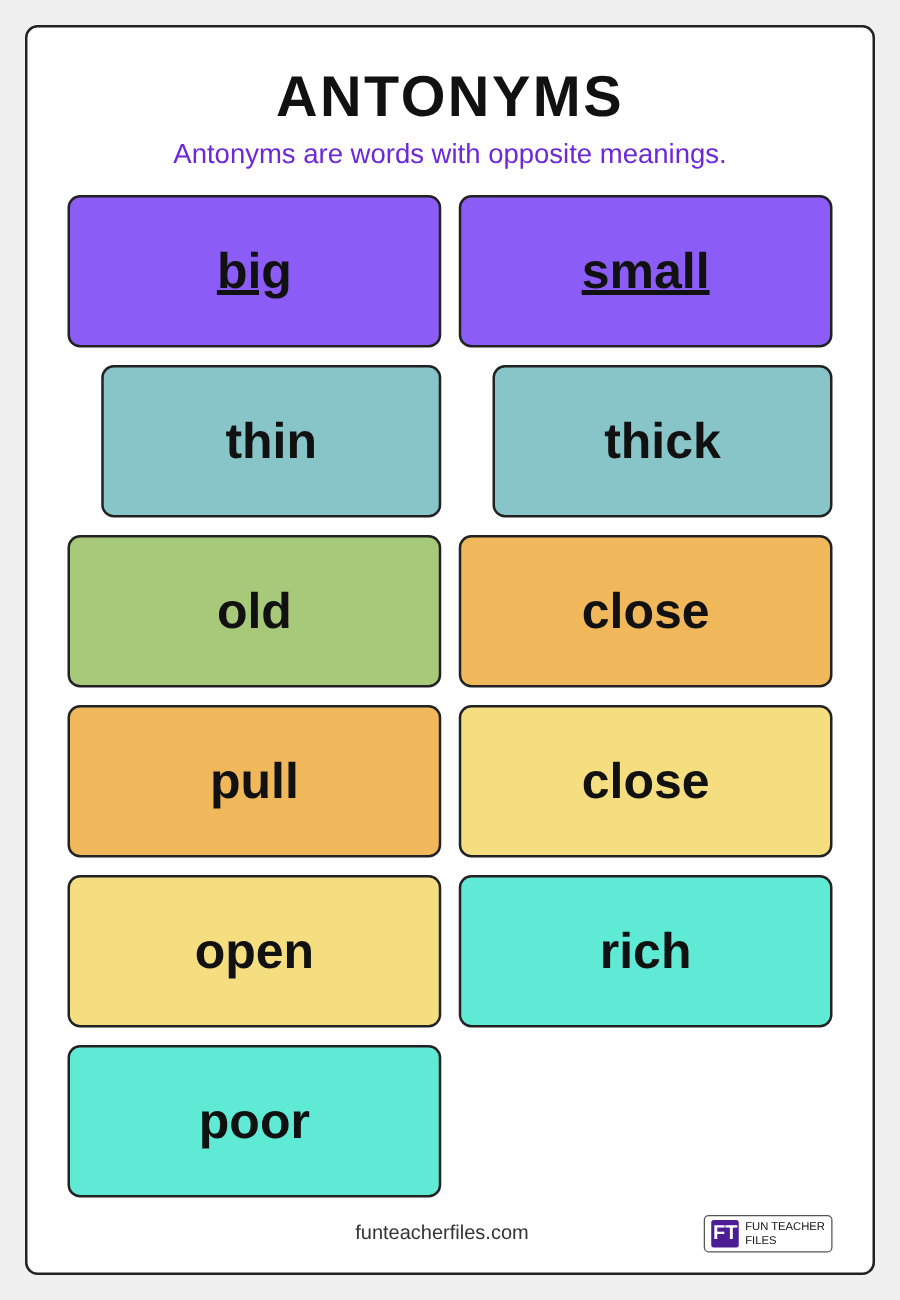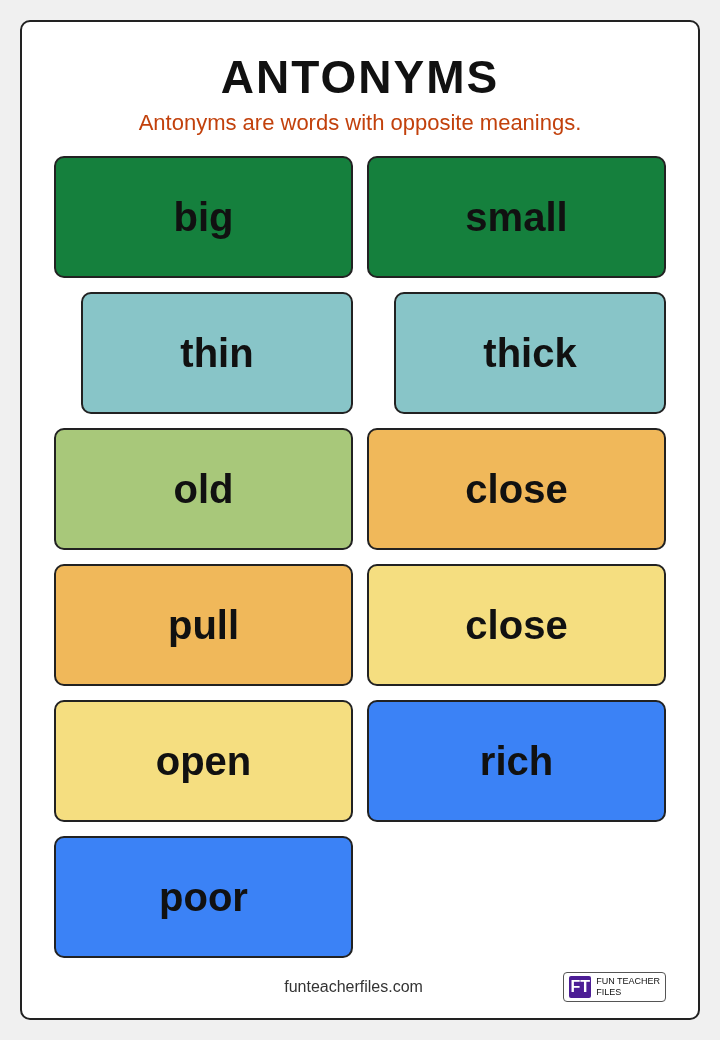--- a/index.html
+++ b/index.html
@@ -33,21 +33,21 @@
     .page-title {
       font-size: 46px;
       font-weight: 900;
       letter-spacing: 2px;
       color: #111;
       margin-bottom: 6px;
     }
 
     .page-subtitle {
       font-size: 22px;
-      color: #c2410c;
+      color: #6d28d9;
       margin-bottom: 20px;
       font-weight: 400;
     }
 
     .grid {
       display: grid;
       grid-template-columns: 1fr 1fr;
       gap: 14px;
       width: 100%;
       flex: 1;
@@ -58,26 +58,26 @@
       border-radius: 10px;
       display: flex;
       justify-content: center;
       align-items: center;
       font-size: 40px;
       font-weight: 800;
       color: #111;
       min-height: 110px;
     }
 
-    .color-pink   { background-color: #15803d; }
+    .color-pink   { background-color: #8b5cf6; text-decoration: underline; }
     .color-teal   { background-color: #88c5c8; margin-left: 27px; }
     .color-green  { background-color: #a8c87a; }
     .color-orange { background-color: #f0b85a; }
     .color-yellow { background-color: #f5de80; }
-    .color-salmon { background-color: #3b82f6; }
+    .color-salmon { background-color: #5eead4; }
 
     .footer {
       width: 100%;
       display: flex;
       justify-content: space-between;
       align-items: center;
       margin-top: 10px;
       padding-top: 4px;
     }
 

